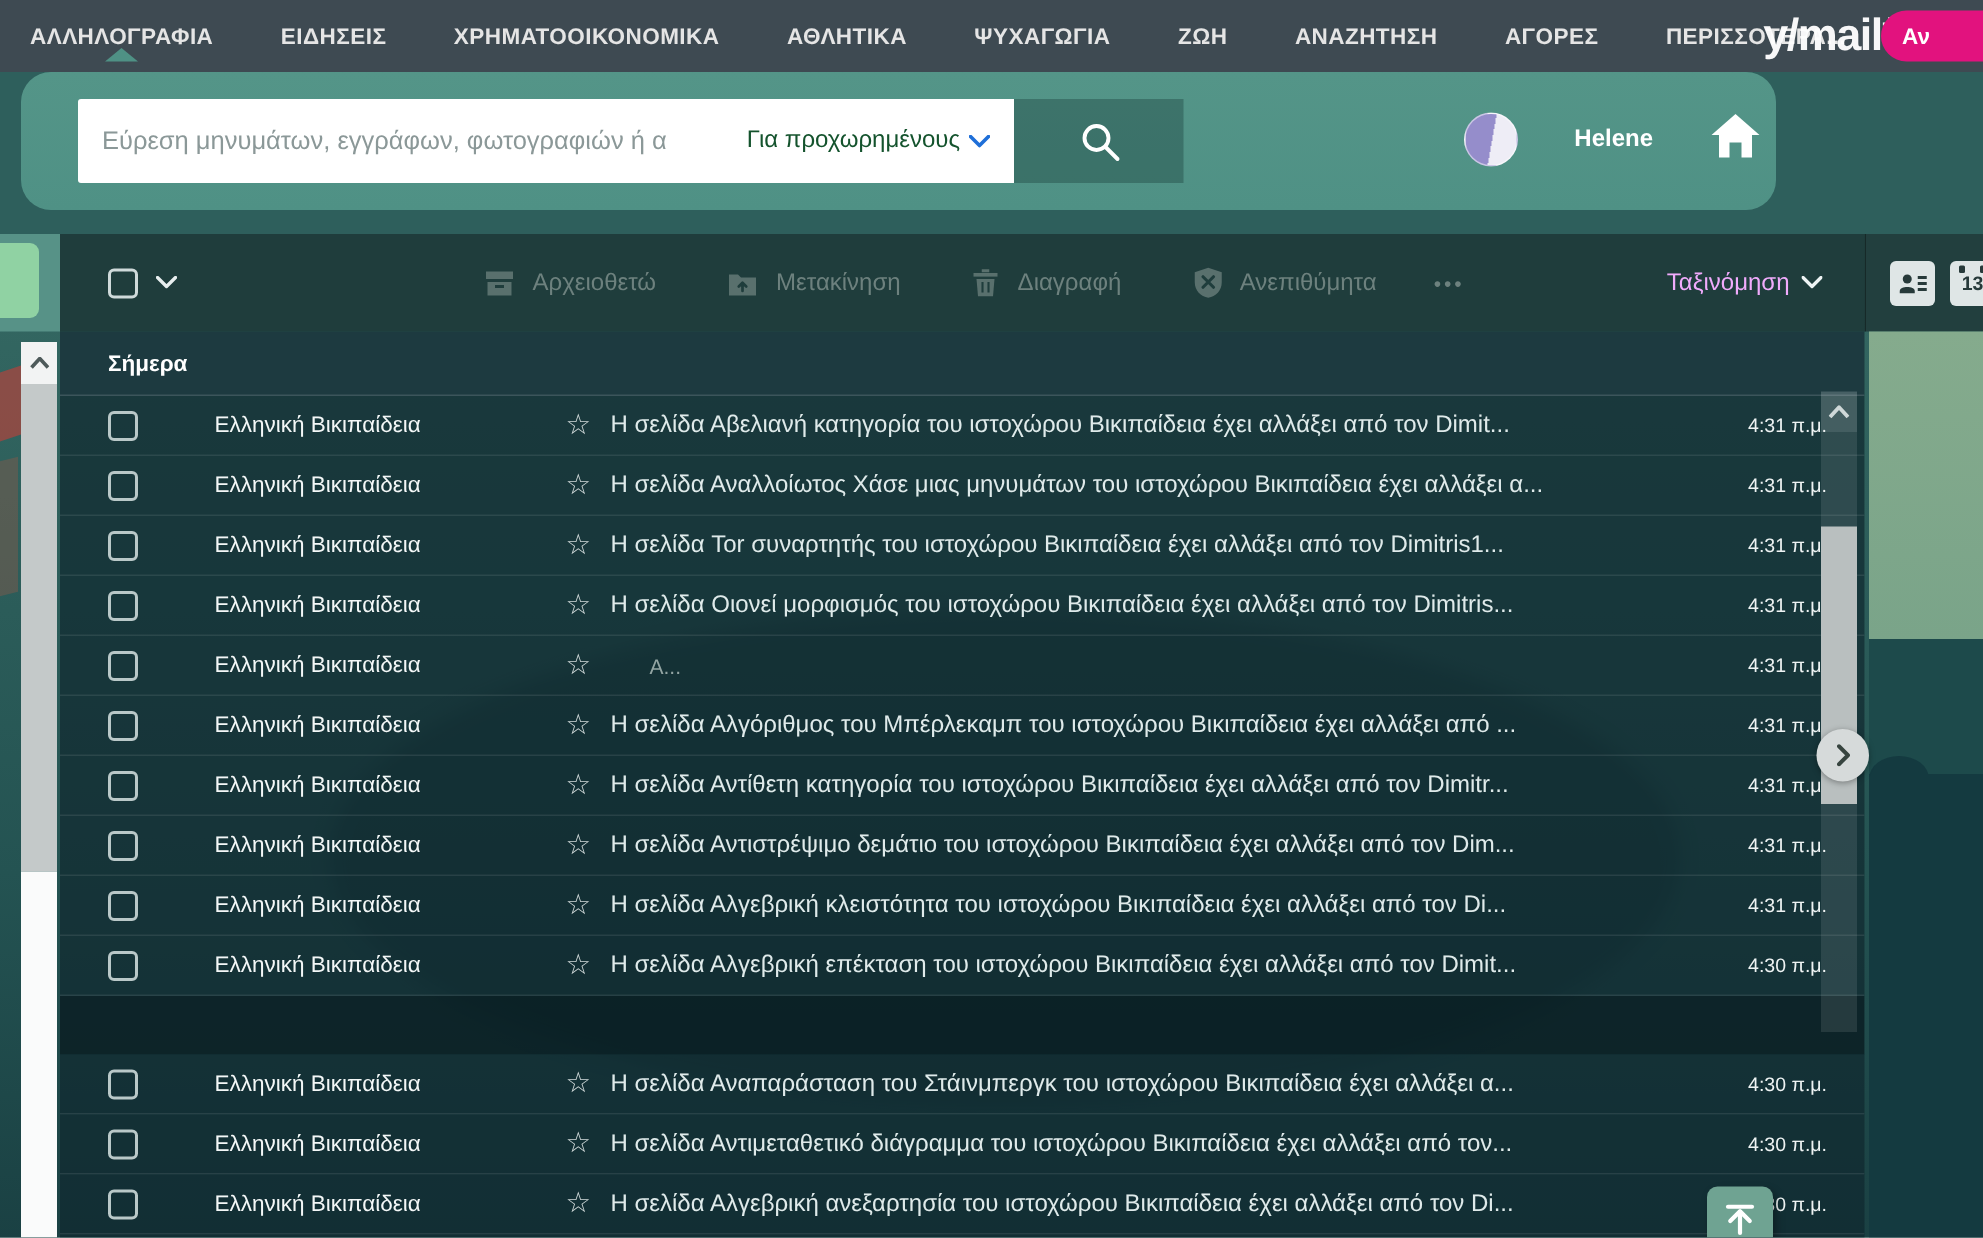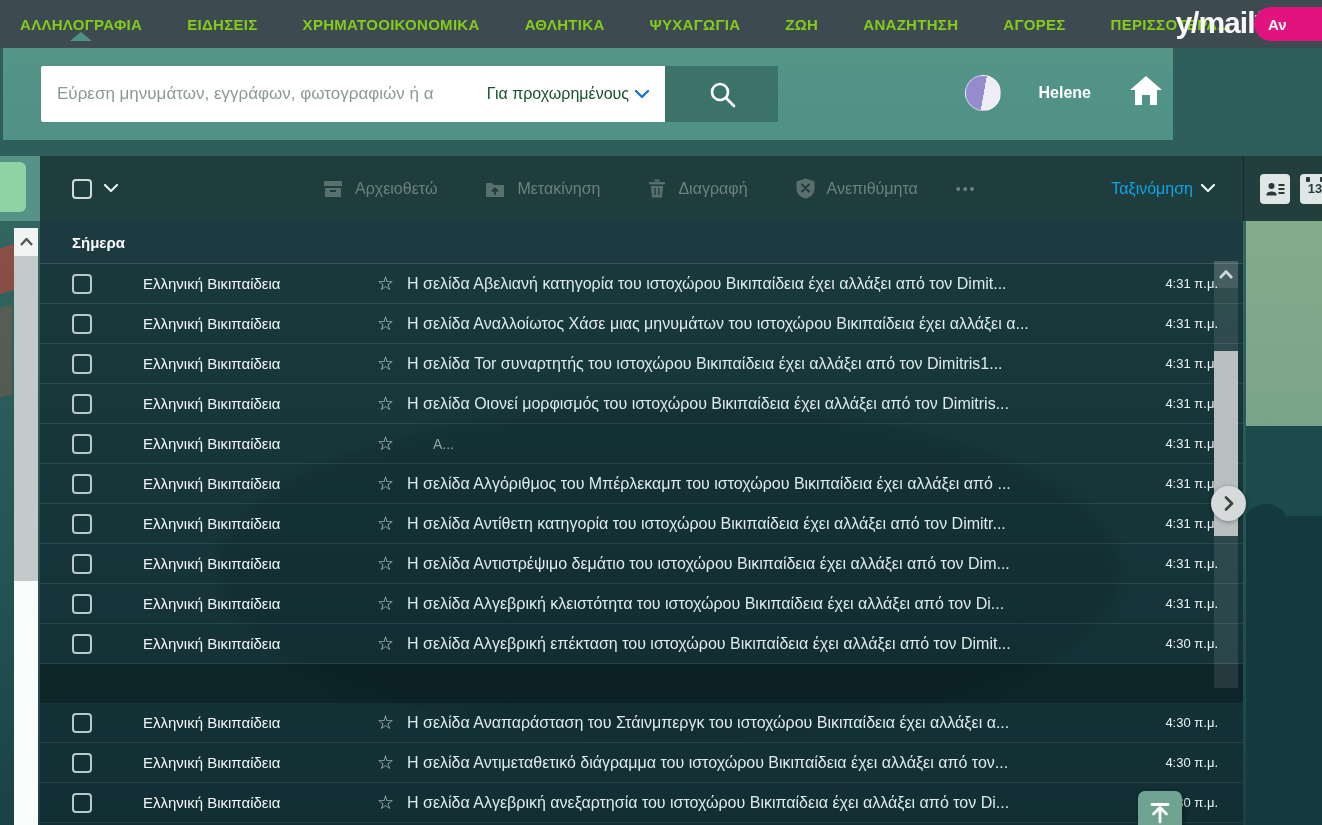--- a/index.html
+++ b/index.html
@@ -1,28 +1,28 @@
 <!DOCTYPE html>
 <html><head>
 <meta charset="utf-8">
 <style>
   * { margin:0; padding:0; box-sizing:border-box; }
   body { font-family:"Liberation Sans", sans-serif; }
   .page { position:relative; width:1322px; height:825px; overflow:hidden; background:#2e5f5c; }
 
   
   .topnav { position:absolute; left:0; top:0; width:1322px; height:48px; background:#3e4a52; display:flex; align-items:center; gap:45px; padding-left:20px; z-index:30; }
-  .nav-item { position:relative; color:#84cc16; font-weight:bold; font-size:15px; letter-spacing:.3px; white-space:nowrap; cursor:pointer; }
+  .nav-item { position:relative; color:#e5e5e5; font-weight:bold; font-size:15px; letter-spacing:.3px; white-space:nowrap; cursor:pointer; }
   .nav-item.active::after { content:""; position:absolute; left:50%; transform:translateX(-50%); bottom:-8px; border:11px solid transparent; border-bottom:9px solid #4f9185; border-top:none; }
   .logo { position:absolute; right:58px; top:6px; color:#fff; font-size:30px; font-weight:800; letter-spacing:-1px; opacity:.96; z-index:31; }
   .logo sup { font-size:18px; font-weight:800; }
   .upgrade-btn { position:absolute; right:-42px; top:7px; height:34px; width:110px; background:#e2127e; border-radius:18px; color:#fff; font-size:15px; font-weight:bold; display:flex; align-items:center; padding-left:14px; z-index:32; }
 
   
-  .banner { position:absolute; left:3px; top:48px; width:1170px; height:92px; background:linear-gradient(180deg,#549588 0%,#4f9185 100%); z-index:20; }
+  .banner { position:absolute; left:14px; top:48px; width:1170px; height:92px; background:linear-gradient(180deg,#549588 0%,#4f9185 100%); z-index:20;border-radius:20px; }
   .search-wrap { position:absolute; left:38px; top:18px; height:56px; display:flex; }
   .search-box { width:624px; height:56px; background:#fff; display:flex; align-items:center; border-radius:2px 0 0 2px; }
   .search-input { border:none; outline:none; flex:1; font-size:17px; color:#333; padding:0 4px 0 16px; font-family:"Liberation Sans",sans-serif; min-width:0; }
   .search-input::placeholder { color:#8b9898; }
   .advanced { display:flex; align-items:center; gap:6px; color:#14532d; font-size:16px; white-space:nowrap; padding-right:16px; cursor:pointer; }
   .search-btn { width:113px; height:56px; background:rgba(20,55,52,.35); display:flex; align-items:center; justify-content:center; cursor:pointer; }
   .profile { position:absolute; right:82px; top:27px; display:flex; align-items:center; gap:10px; cursor:pointer; }
   .avatar { width:36px; height:36px; border-radius:50%; background:linear-gradient(100deg,#958dcb 52%,#eeedf6 52%); border:1px solid rgba(255,255,255,.5); }
   .user-name { color:#fff; font-size:16px; font-weight:bold;margin-left:28px; }
   .home-btn { position:absolute; right:10px; top:26px; cursor:pointer; }
@@ -38,21 +38,21 @@
 
   
   .mail-pane { position:absolute; left:40px; top:0; width:1203px; height:685px; overflow:hidden; background:rgba(14,36,43,.35); }
   .toolbar { position:relative; height:65px; background:#1f3d3c; display:flex; align-items:center; padding:0 28px 0 32px; }
   .sel-box { width:20px; height:20px; border:2px solid #cfdada; border-radius:4px; background:transparent; cursor:pointer; }
   .sel-caret { margin-left:12px; cursor:pointer; display:flex; }
   .tb-group { display:flex; align-items:center; gap:48px; margin-left:205px; }
   .tb-btn { display:flex; align-items:center; gap:12px; color:#6d817e; font-size:16px; white-space:nowrap; cursor:default; }
   .tb-btn svg { opacity:.75; }
   .tb-more { color:#6d817e; font-size:14px; letter-spacing:2px; margin-left:-10px; }
-  .sort-btn { margin-left:auto; display:flex; align-items:center; gap:8px; color:#0ea5e9; font-size:16px; cursor:pointer; }
+  .sort-btn { margin-left:auto; display:flex; align-items:center; gap:8px; color:#f0abfc; font-size:16px; cursor:pointer; }
 
   .today-row { height:43px; background:#1d3a40; display:flex; align-items:center; padding-left:32px; border-bottom:1px solid rgba(255,255,255,.14); }
   .today-label { color:#fff; font-size:15px; font-weight:bold; }
 
   .rows { position:relative; }
   .email-row { height:40px; display:flex; align-items:center; padding:0 25px 0 32px; background:rgba(17,40,47,.55); border-bottom:1px solid rgba(255,255,255,.09); cursor:pointer; }
   .cbx { width:20px; height:20px; flex:0 0 20px; border:2px solid #b9c8c8; border-radius:4px; cursor:pointer; }
   .sender { margin-left:51px; width:234px; flex:0 0 234px; color:#f3f7f7; font-size:15px; white-space:nowrap; overflow:hidden; }
   .star { width:30px; flex:0 0 30px; color:#cfd8d8; font-size:19px; line-height:1; cursor:pointer; }
   .subject { color:#dfeaea; font-size:16px; white-space:nowrap; overflow:hidden; }

